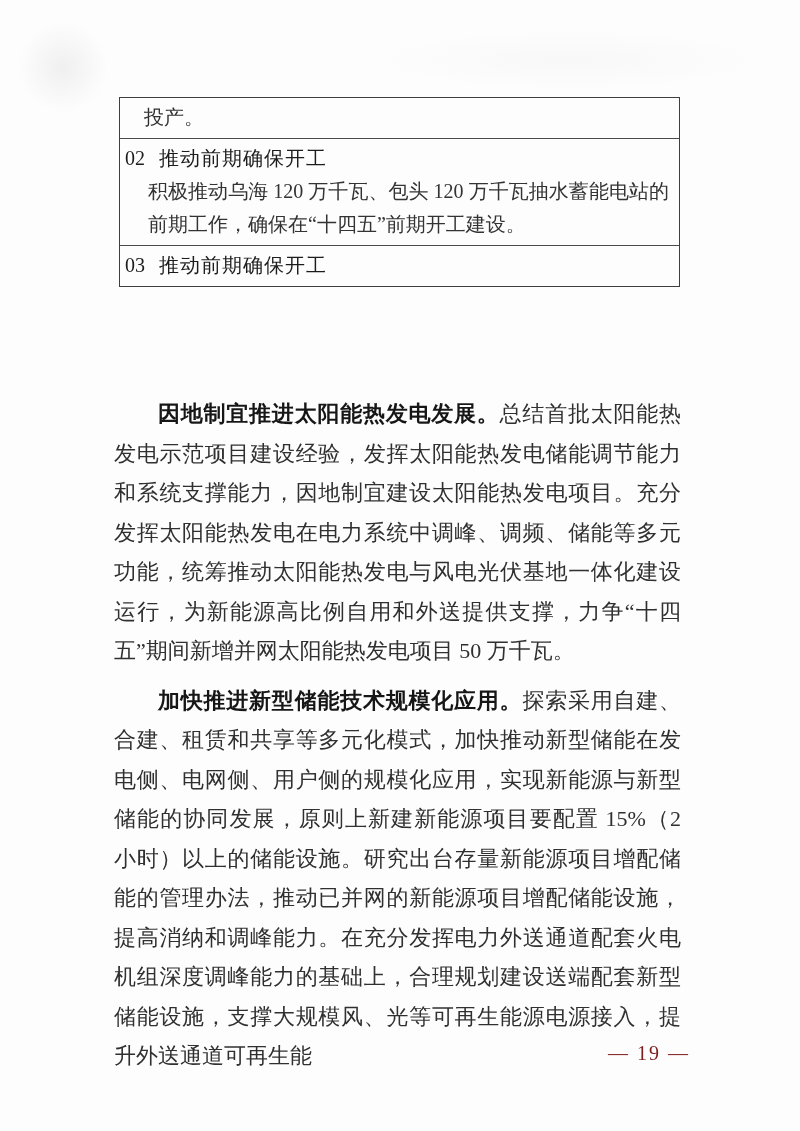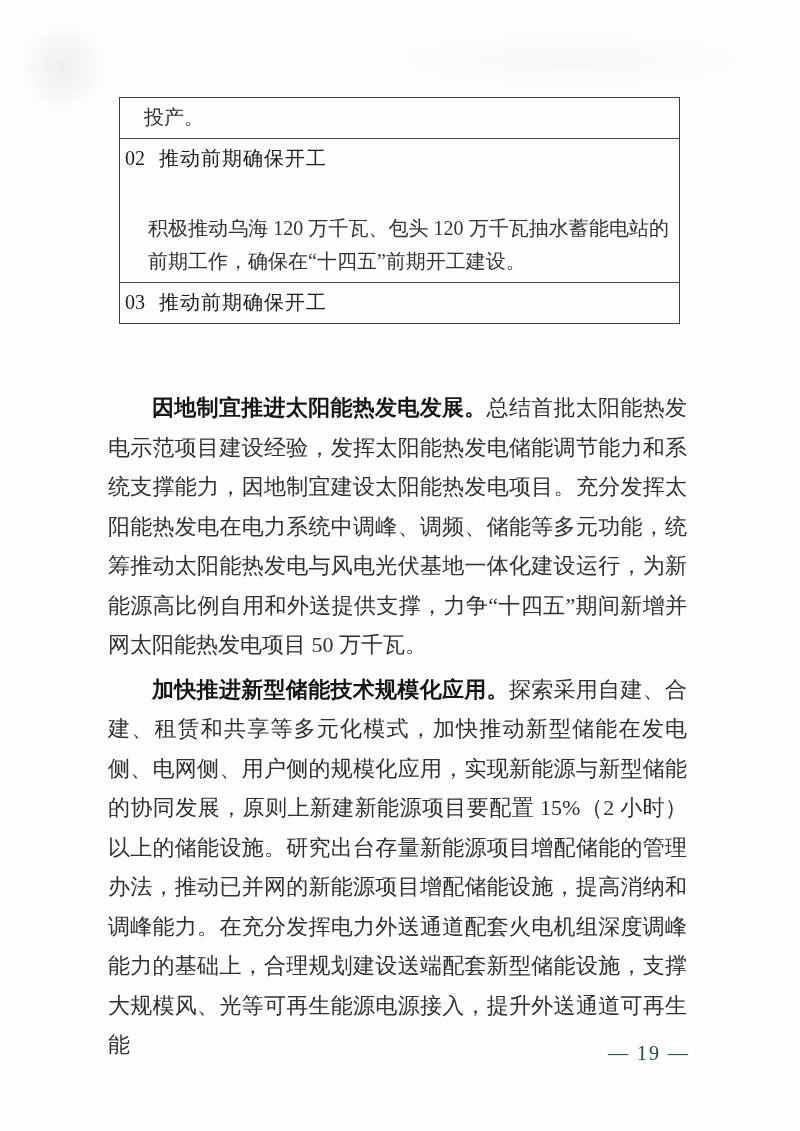--- a/index.html
+++ b/index.html
@@ -41,46 +41,45 @@
     font-weight:normal;color:#1c1c1c;
     display:inline-block;width:34px;
     font-family:"Liberation Serif","DejaVu Serif",serif;
   }
   .row-title{font-weight:normal;color:#1c1c1c;letter-spacing:1px;}
   .row-body{
     margin-left:23px;
     text-align:justify;
     text-justify:inter-ideograph;
     color:#333;
-    margin-top:37px;
   }
 
   
   .body-text{
     position:absolute;
     left:104px;top:384px;width:587px;
   }
   .body-text p{
-    margin:4px;
+    margin:10px;
     font-size:22px;
     line-height:39.5px;
     text-align:justify;
     text-justify:inter-ideograph;
     text-indent:2em;
     color:#303030;
   }
   .body-text p + p{margin-top:5px;}
   .lead{font-weight:bold;color:#161616;}
 
   
   .footer{
     position:absolute;
     top:1042px;right:110px;
     font-size:20px;
-    color:#14532d;
+    color:#7f1d1d;
     letter-spacing:2px;
     white-space:nowrap;
   }
 </style>
 </head>
 <body>
 
 <div class="artifact a1"></div>
 <div class="artifact a2"></div>
 

